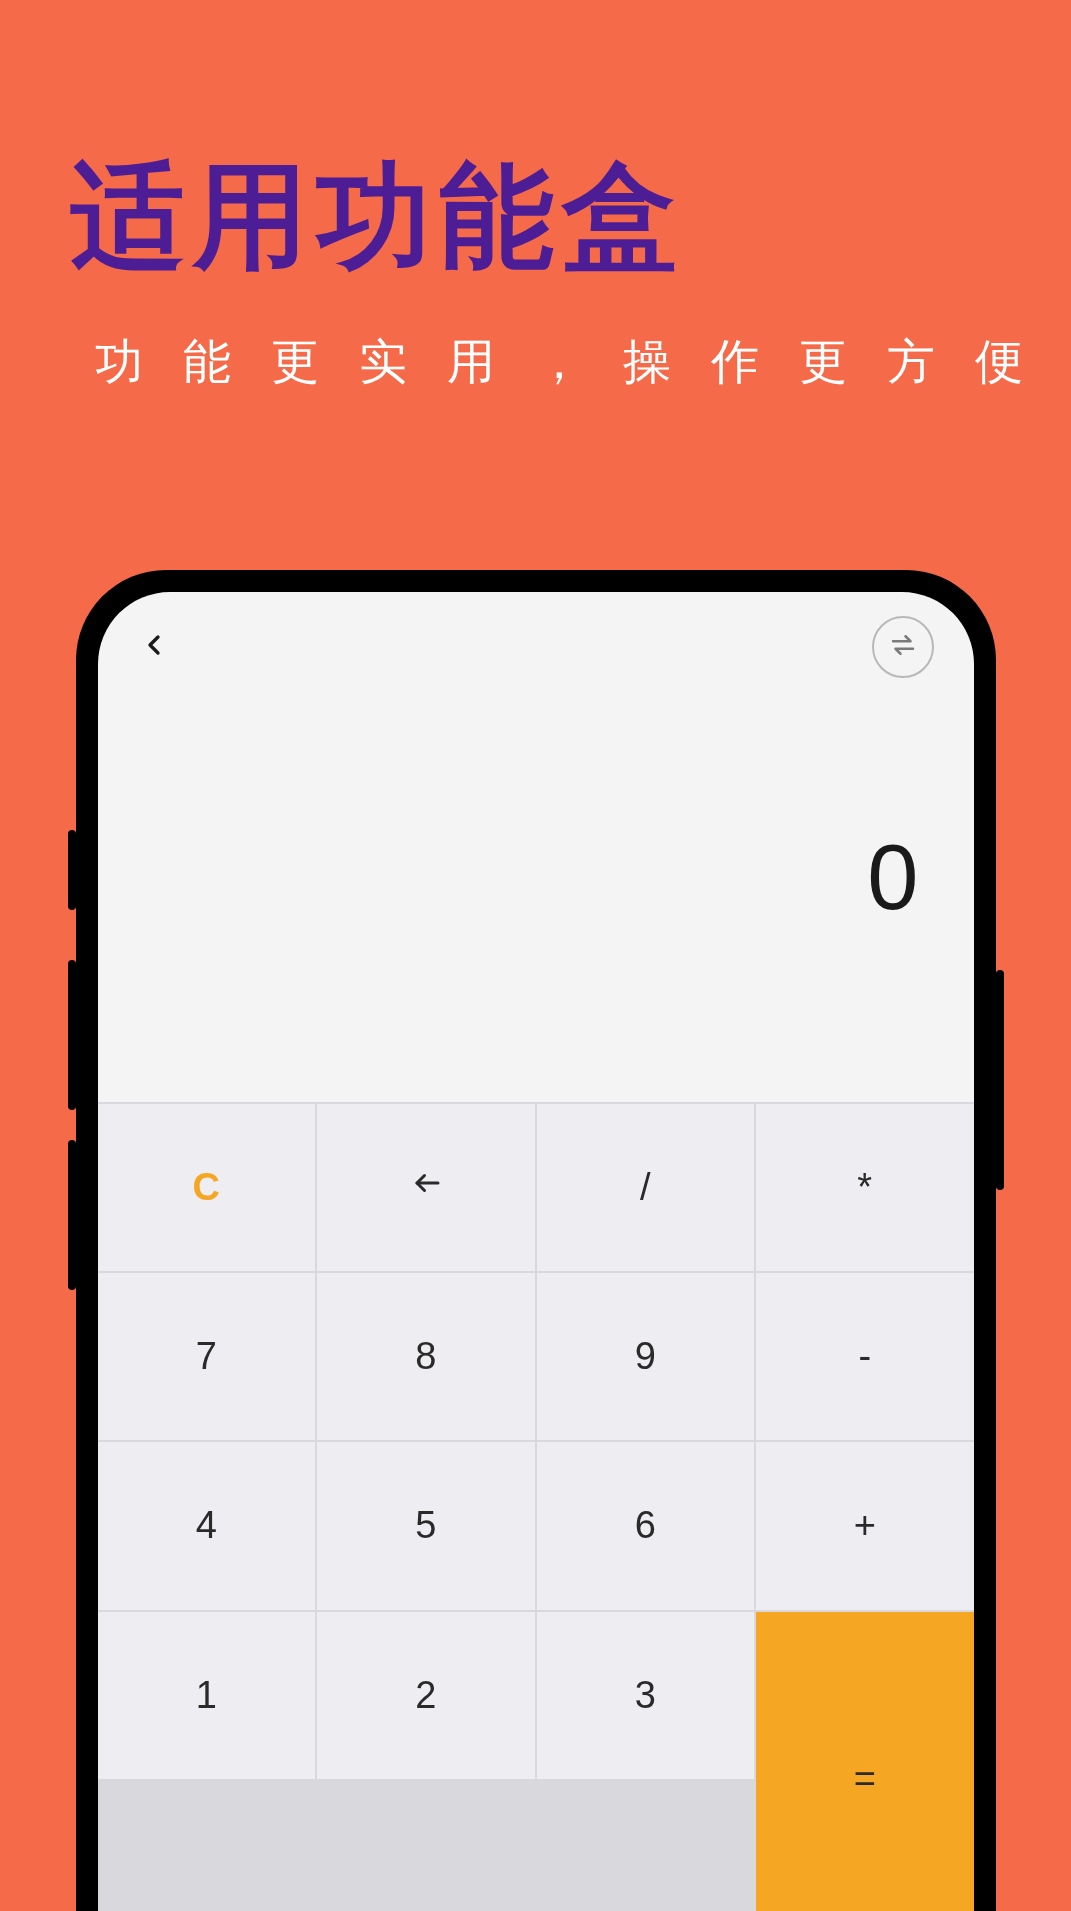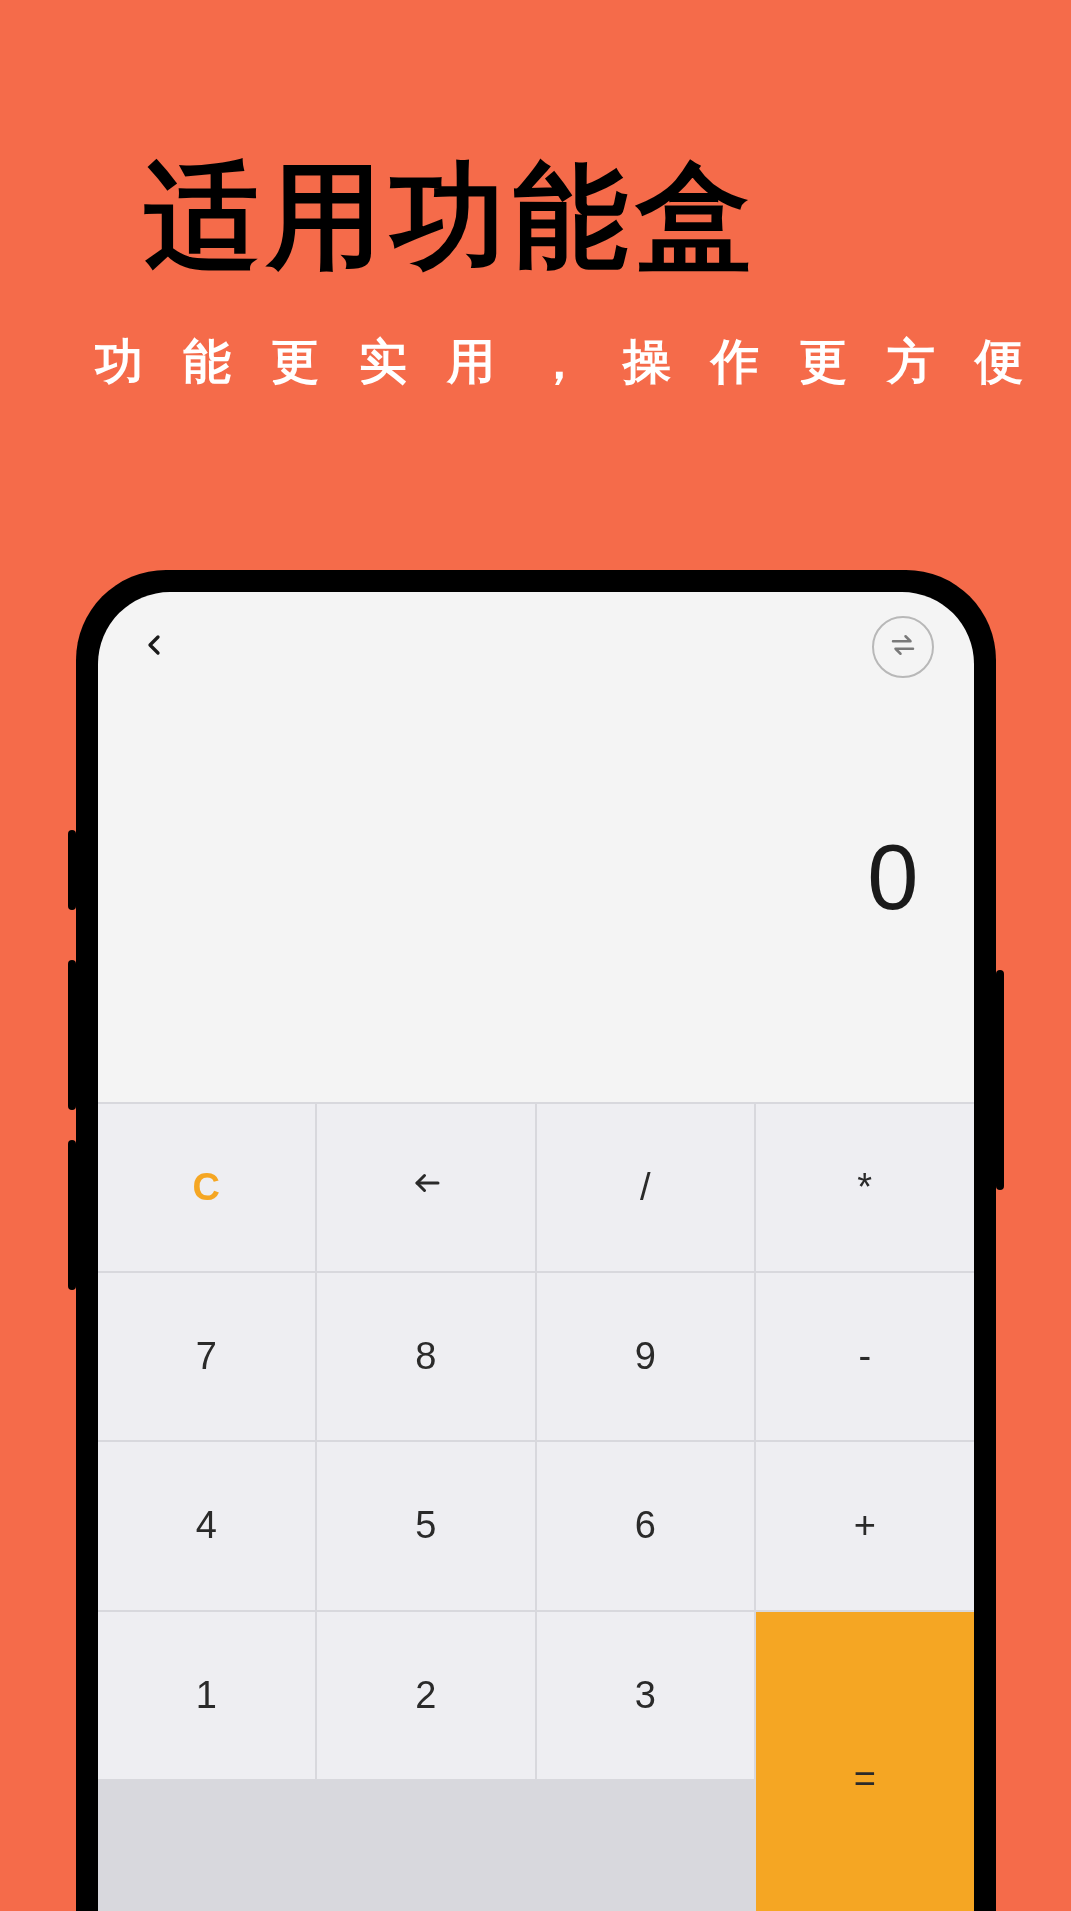--- a/index.html
+++ b/index.html
@@ -5,32 +5,31 @@
     * { margin: 0; padding: 0; box-sizing: border-box; }
     body {
       width: 1071px;
       height: 1911px;
       background: #f56b4a;
       font-family: -apple-system, "PingFang SC", "Microsoft YaHei", sans-serif;
       overflow: hidden;
       position: relative;
     }
     .hero-title {
-      color: #000000;
+      color: #4c1d95;
       font-size: 115px;
       font-weight: 800;
       letter-spacing: 8px;
       text-align: left;
-      padding: 140px 0 0 116px;
-      margin-left: 28px;
+      padding: 140px 0 0 70px;
     }
     .hero-subtitle {
       color: #ffffff;
       font-size: 48px;
-      font-weight: 700;
+      font-weight: 400;
       letter-spacing: 40px;
       padding: 35px 0 0 95px;
     }
     .phone-wrap {
       position: absolute;
       left: 50%;
       transform: translateX(-50%);
       top: 570px;
     }
     .phone-frame {

